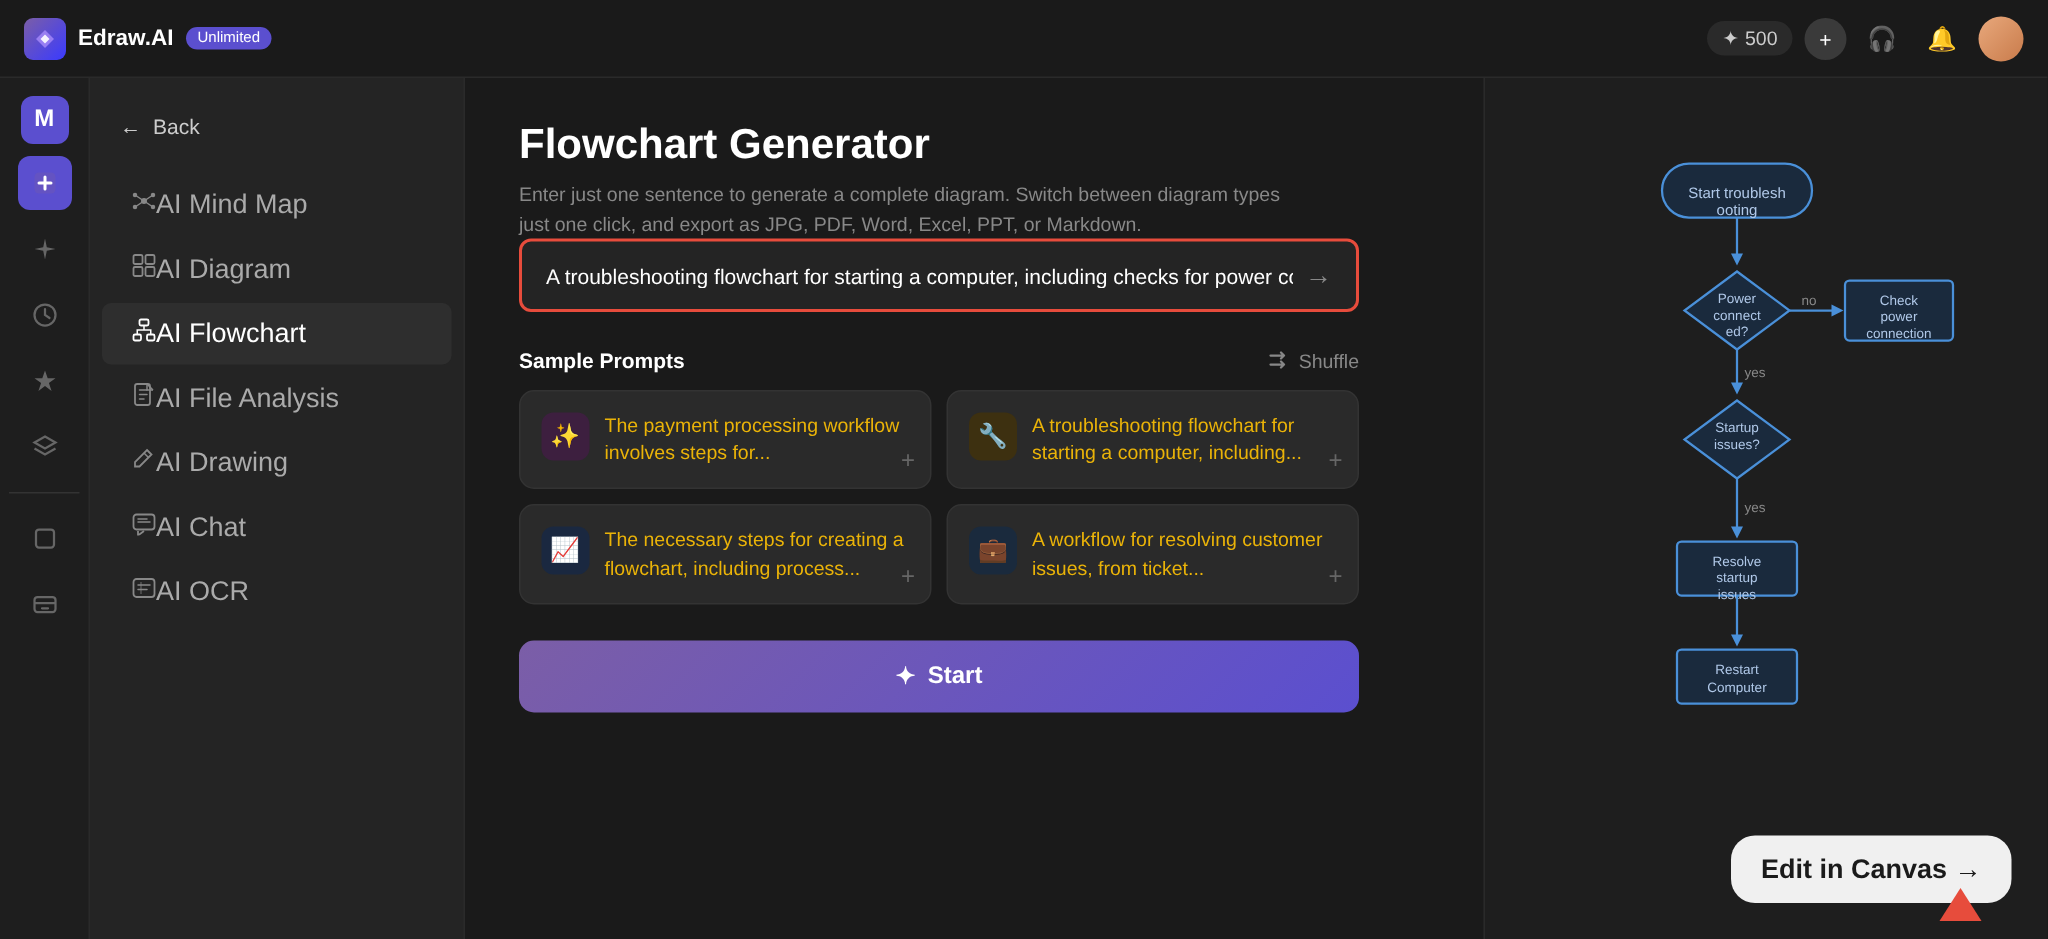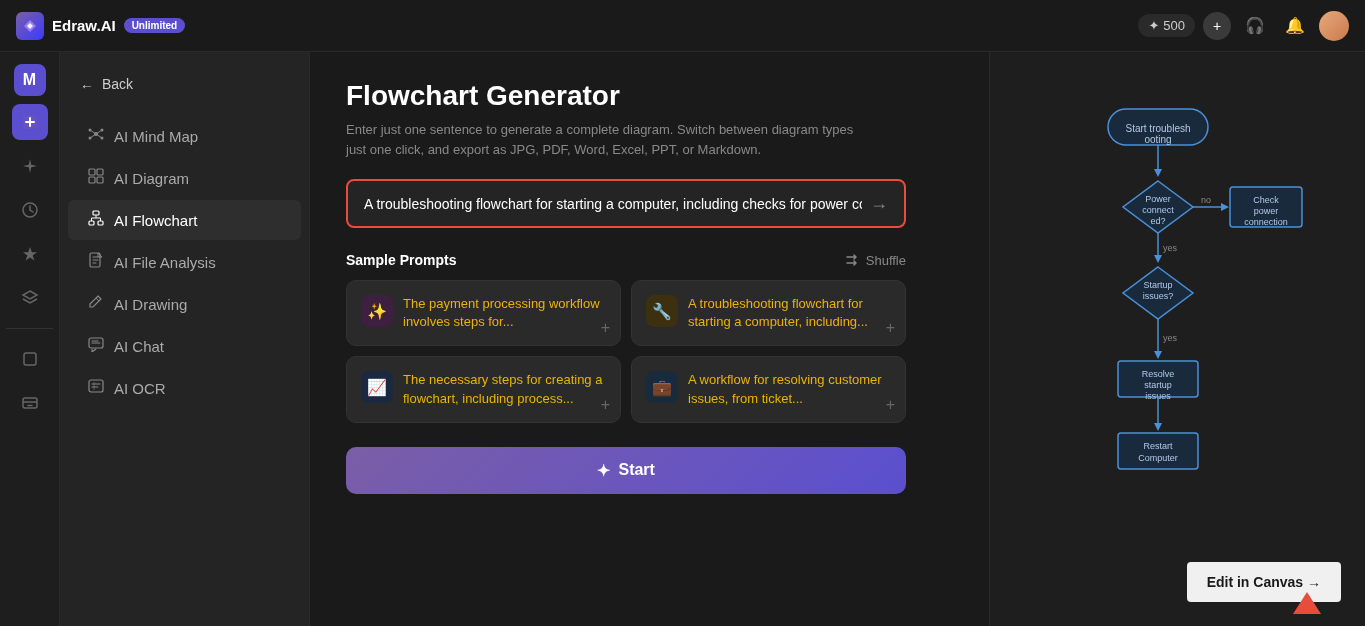--- a/index.html
+++ b/index.html
@@ -60,25 +60,24 @@
       gap: 8px;
       padding: 8px 20px;
       color: #ccc;
       cursor: pointer;
       font-size: 14px;
       margin-bottom: 16px;
     }
     .menu-item {
       display: flex;
       align-items: center;
-      gap: 10px;
       padding: 10px 20px;
       color: #aaa;
       cursor: pointer;
-      font-size: 15px;
+      font-size: 18px;
       border-radius: 6px;
       margin: 2px 8px;
     }
     .menu-item.active { background: #2e2e2e; color: #fff; }
     .menu-icon { font-size: 16px; }
 
     
     .header {
       position: absolute;
       top: 0;
@@ -109,21 +108,21 @@
       justify-content: center;
       font-size: 12px;
     }
     .header-title { font-size: 15px; font-weight: 600; color: #fff; }
     .badge-unlimited {
       background: #5b4fcf;
       color: #fff;
       font-size: 10px;
       padding: 2px 8px;
       border-radius: 10px;
-      font-weight: 700;
+      font-weight: 400;
     }
     .header-spacer { flex: 1; }
     .header-credits {
       display: flex;
       align-items: center;
       gap: 4px;
       color: #ccc;
       font-size: 13px;
       background: #2a2a2a;
       padding: 4px 10px;
@@ -163,21 +162,21 @@
     
     .main-content {
       flex: 1;
       height: 626px;
       background: #1a1a1a;
       padding: 32px 36px;
       overflow: hidden;
       position: relative;
       margin-top: 0;
     }
-    .page-header { margin-bottom: 20px; }
+    .page-header { }
     .page-title { font-size: 28px; font-weight: 700; color: #fff; margin-bottom: 8px; }
     .page-desc { font-size: 13px; color: #888; line-height: 1.5; max-width: 520px; }
 
     .prompt-input-container {
       border: 2px solid #e74c3c;
       border-radius: 8px;
       padding: 12px 16px;
       display: flex;
       align-items: center;
       gap: 8px;
@@ -296,23 +295,23 @@
       overflow: hidden;
     }
 
     .edit-canvas-btn {
       position: absolute;
       bottom: 24px;
       right: 24px;
       background: #f0f0f0;
       color: #1a1a1a;
       border: none;
-      border-radius: 4px;
+      border-radius: 16px;
       padding: 12px 20px;
-      font-size: 14px;
+      font-size: 18px;
       font-weight: 600;
       cursor: pointer;
       display: flex;
       align-items: center;
       gap: 8px;
     }
 
     
     .fc-container {
       width: 100%;

